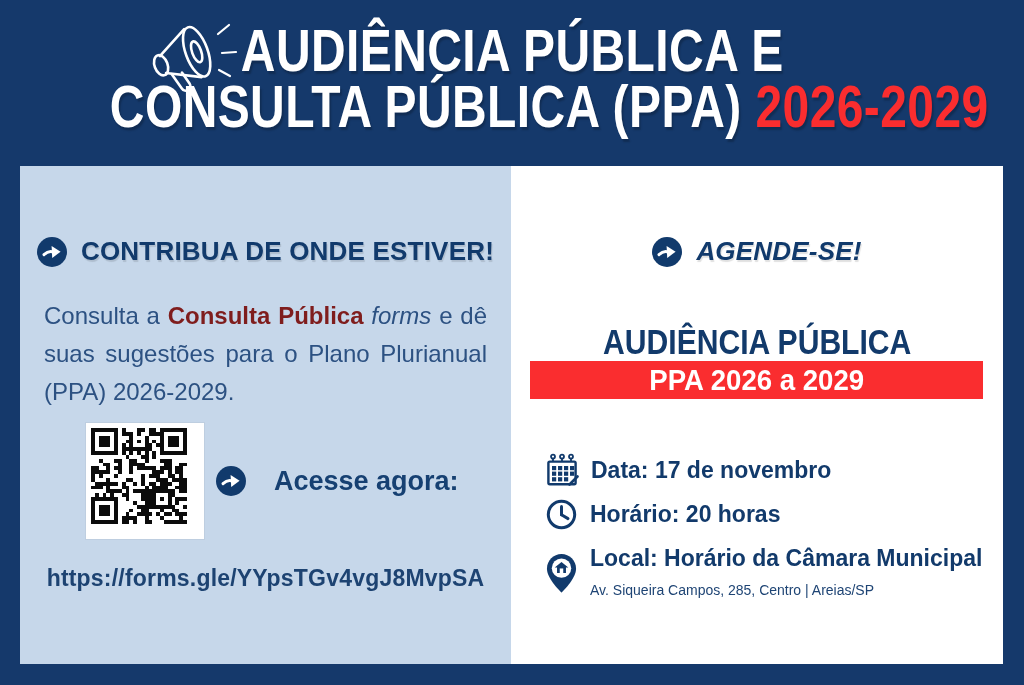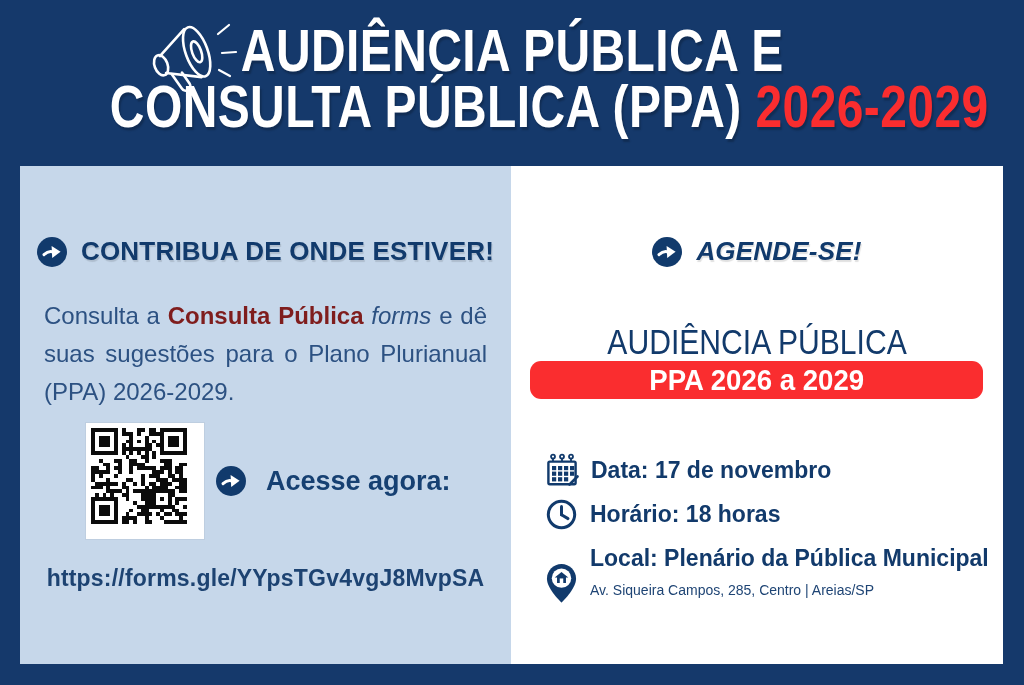--- a/index.html
+++ b/index.html
@@ -32,35 +32,35 @@
            text-shadow:1px 2px 1px rgba(0,0,0,0.12);}
 
   
   .lp-heading{margin-top:70px;}
   .lp-par{margin:30px 24px 0 24px;font-size:24px;line-height:38px;color:#2C5182;
           text-align:justify;text-justify:inter-word;}
   .lp-par b{color:#7f1d1d;}
   .qr-row{margin:12px 0 0 66px;display:flex;align-items:center;}
   .qr-box{width:108px;height:106px;background:#ffffff;padding:5px;box-shadow:0 0 0 1px rgba(0,0,0,0.04);}
   .qr-box svg{display:block;}
-  .access{display:flex;align-items:center;gap:20px;margin-left:12px;}
+  .access{display:flex;align-items:center;gap:28px;margin-left:12px;}
   .access span{font-size:27px;font-weight:bold;color:#164072;}
   .lp-url{margin-top:26px;text-align:center;font-size:23px;font-weight:bold;color:#1D4372;letter-spacing:0.2px;}
 
   
   .rp-heading{margin-top:70px;font-style:italic;}
   .rp-title{margin:60px 0 0 0;text-align:center;font-size:35px;line-height:30px;
-            font-weight:normal;color:#123A6B;white-space:nowrap;}
+            font-weight:bold;color:#123A6B;white-space:nowrap;}
   .rp-title span{display:inline-block;transform:scaleX(0.86);transform-origin:center;}
   .red-band{margin:4px 20px 0 19px;height:38px;background:#FA2D2F;
-            display:flex;align-items:center;justify-content:center;border-radius:11px;}
+            display:flex;align-items:center;justify-content:center;}
   .red-band span{color:#ffffff;font-weight:bold;font-size:30px;display:inline-block;
                  transform:scaleX(0.92);transform-origin:center;white-space:nowrap;}
   .details{margin:54px 0 0 34px;}
-  .drow{display:flex;align-items:flex-end;gap:12px;margin-bottom:11px;}
+  .drow{display:flex;align-items:center;gap:12px;margin-bottom:11px;}
   .drow .dtext{font-size:23px;font-weight:bold;color:#123A6B;line-height:33px;}
   .dcol{display:flex;flex-direction:column;}
   .addr{font-size:14px;font-weight:normal;color:#1E4474;line-height:28px;margin-top:1px;}
   .iconbox{flex:0 0 auto;}
 </style>
 </head>
 <body>
 
 <div class="poster">
 
@@ -498,32 +498,32 @@
           </svg>
           <span class="dtext">Data: 17 de novembro</span>
         </div>
 
         <div class="drow">
           <svg class="iconbox" width="33" height="33" viewBox="0 0 33 33">
             <circle cx="16.5" cy="16.5" r="13.2" fill="none" stroke="#113A6C" stroke-width="3"></circle>
             <path d="M16.5 16.8 V8.6" stroke="#113A6C" stroke-width="3" stroke-linecap="round"></path>
             <path d="M16.5 16.8 L23 20.6" stroke="#113A6C" stroke-width="3" stroke-linecap="round"></path>
           </svg>
-          <span class="dtext">Horário: 18 horas</span>
+          <span class="dtext">Horário: 20 horas</span>
         </div>
 
         <div class="drow">
           <svg class="iconbox" width="33" height="41" viewBox="0 0 34 42">
             <path d="M17 1 C8.7 1 2 7.7 2 16 c0 10.5 15 24.5 15 24.5 S32 26.5 32 16 C32 7.7 25.3 1 17 1 Z" fill="#113A6C"></path>
             <circle cx="17" cy="15.5" r="10" fill="#ffffff"></circle>
             <path d="M17 9.2 l-7 5.6 h2.4 v5.8 h9.2 v-5.8 h2.4 Z" fill="#113A6C"></path>
             <rect x="15.2" y="15.8" width="3.6" height="4.8" fill="#ffffff"></rect>
           </svg>
           <div class="dcol">
-            <span class="dtext">Local: Plenário da Pública Municipal</span>
+            <span class="dtext">Local: Horário da Câmara Municipal</span>
             <span class="addr">Av. Siqueira Campos, 285, Centro | Areias/SP</span>
           </div>
         </div>
 
       </div>
     </section>
 
   </div>
 </div>
 

